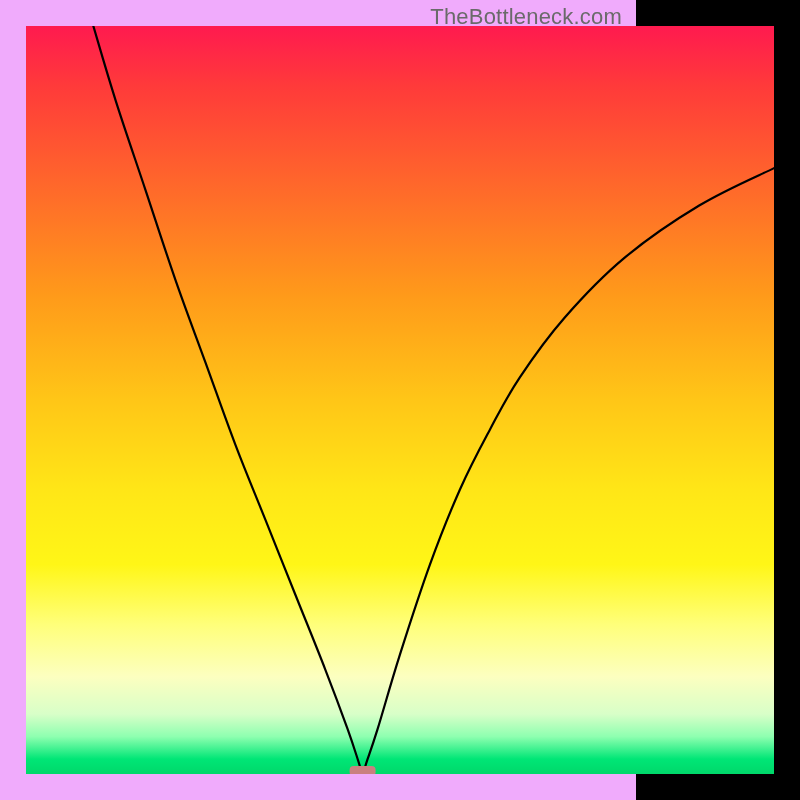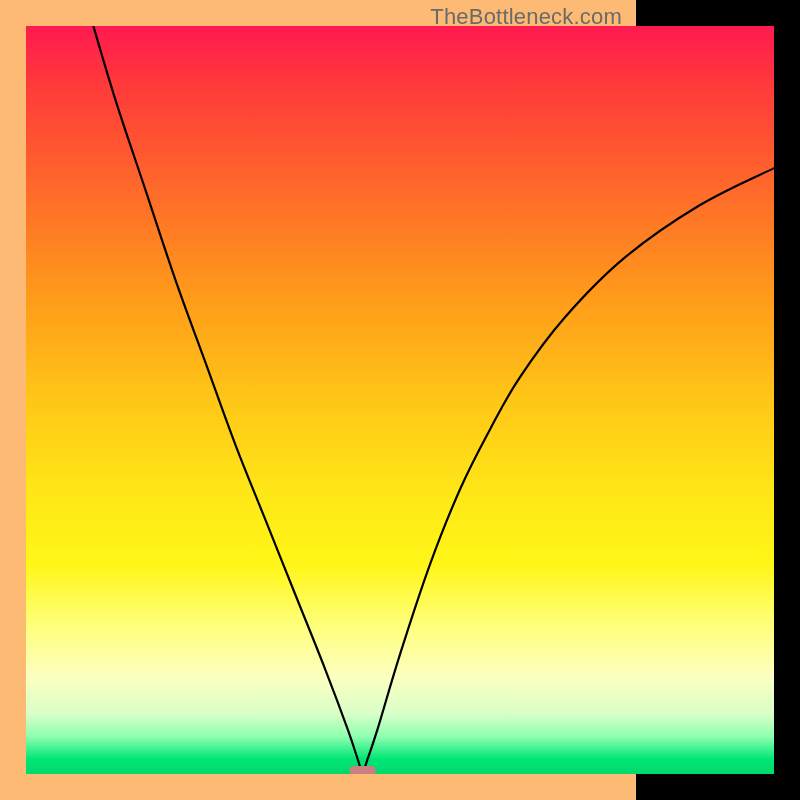--- a/index.html
+++ b/index.html
@@ -8,21 +8,21 @@
     width: 800px;
     height: 800px;
     background: #000;
     font-family: Arial, Helvetica, sans-serif;
     overflow: hidden;
   }
   .frame {
     position: relative;
     width: 636px;
     height: 800px;
-    background: #fdba74;
+    background: #f0abfc;
   }
   .plot-area {
     position: absolute;
     left: 26px;
     top: 26px;
     width: 748px;
     height: 748px;
     background: linear-gradient(to bottom,
       #ff1a4f 0%,
       #ff3a3a 8%,

